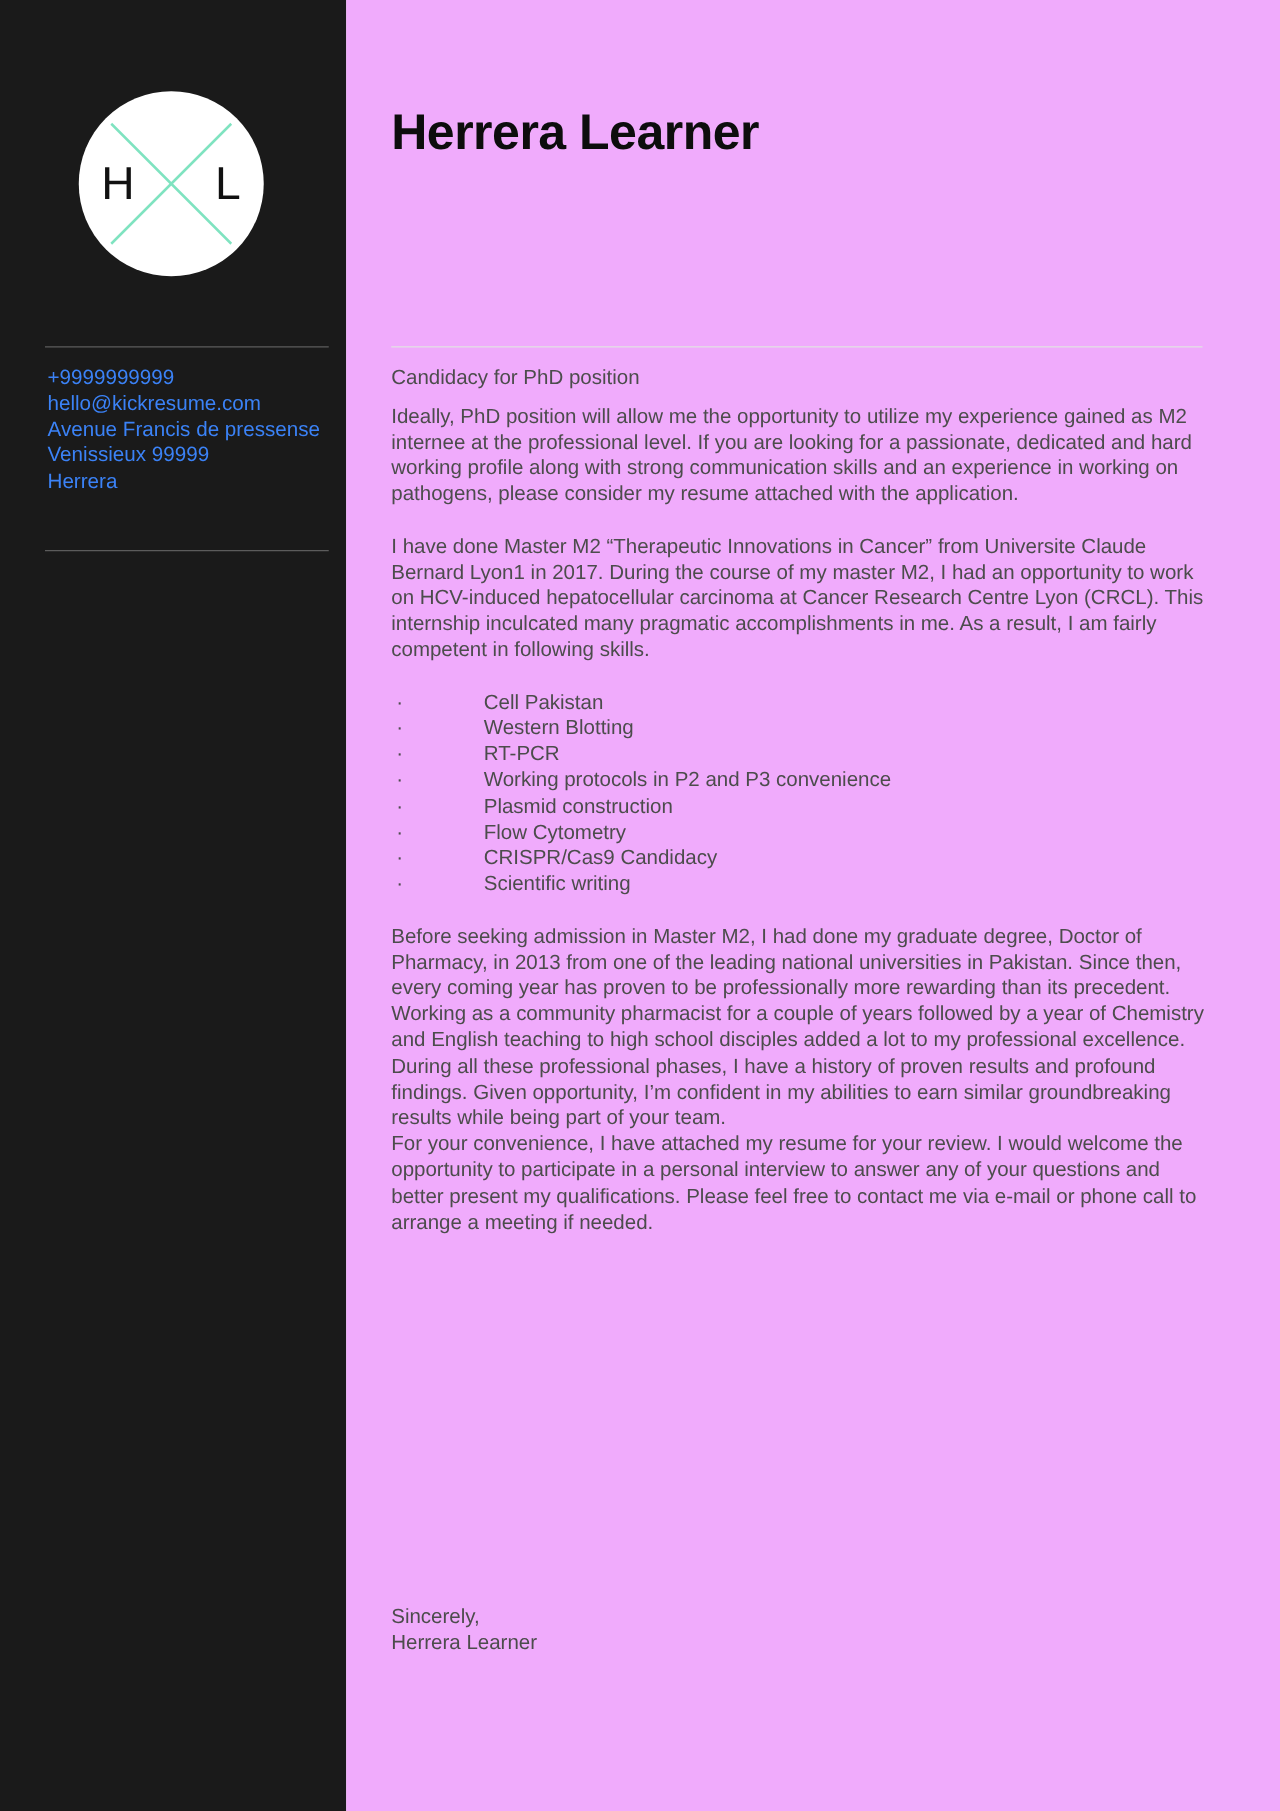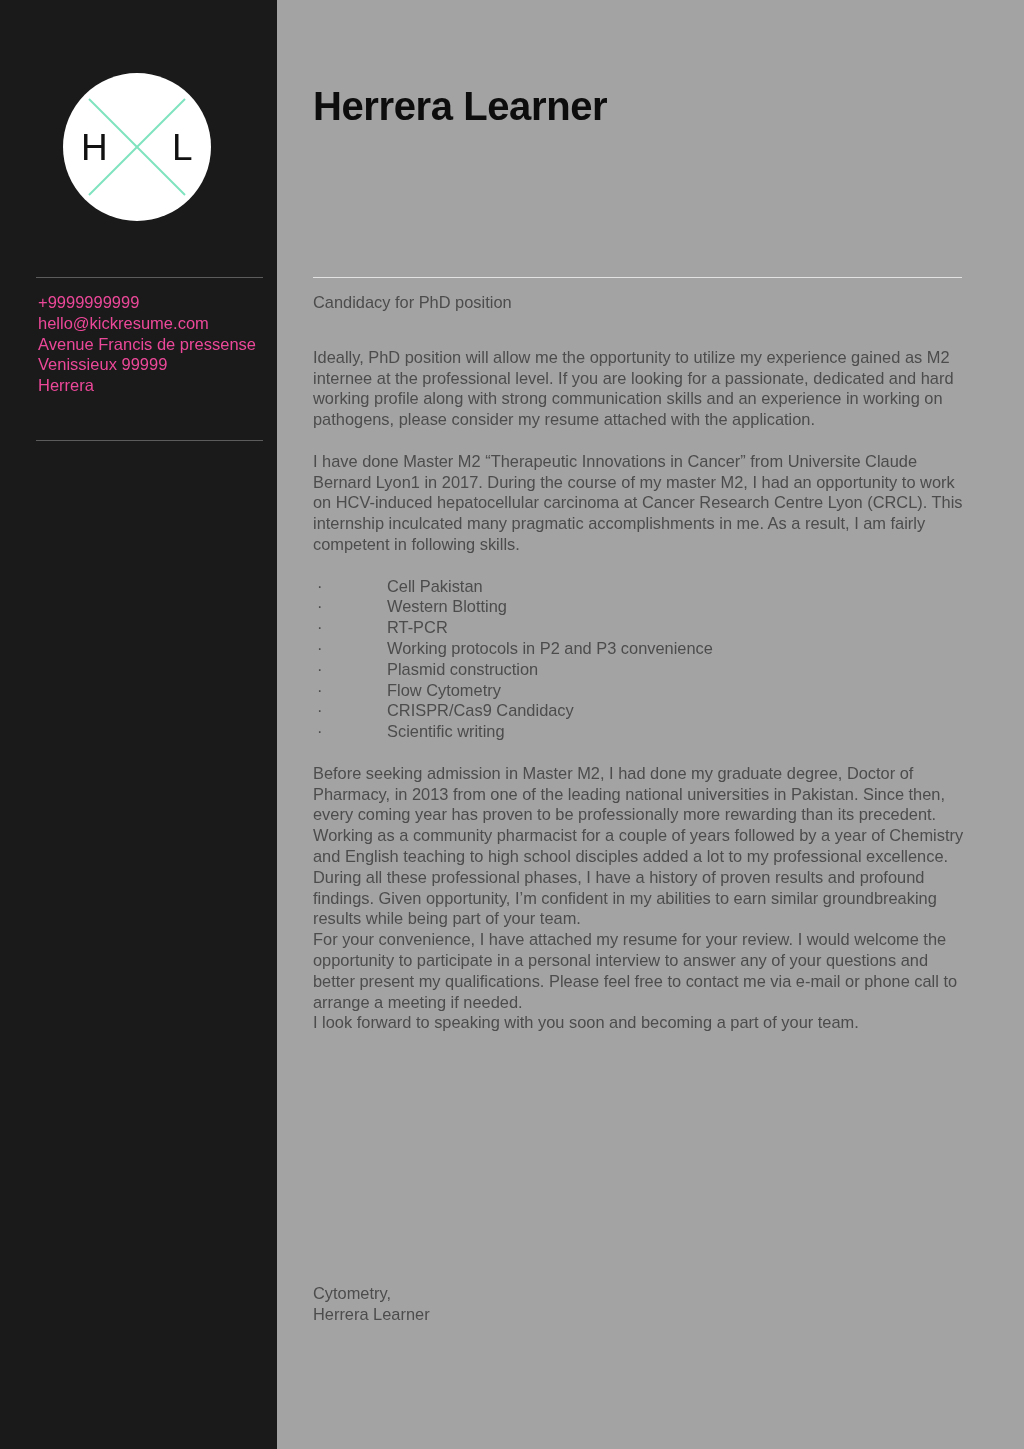--- a/index.html
+++ b/index.html
@@ -38,32 +38,32 @@
 
   .sb-divider {
     position:absolute; left:36px; width:227px; height:1px;
     background:#5c5c5c;
   }
   .sb-divider.top    { top:277px; }
   .sb-divider.bottom { top:440px; }
 
   .contact {
     position:absolute; left:38px; top:292px; width:225px;
-    color:#ec4899;
+    color:#3b82f6;
     font-size:16.5px;
     line-height:20.8px;
     font-family:"Liberation Sans", sans-serif;
   }
   .contact div { white-space:normal; }
 
   
   .main {
     position:absolute; left:277px; top:0;
     width:747px; height:1449px;
-    background:#a3a3a3;
+    background:#f0abfc;
   }
   .name-title {
     position:absolute; left:36px; top:83px;
     font-size:40px; font-weight:700; color:#0d0d0d;
     letter-spacing:-0.4px; line-height:1.15;
     font-family:"Liberation Sans", sans-serif;
   }
   .main-divider {
     position:absolute; left:36px; top:277px;
     width:649px; height:1px; background:#e2e2e2;
@@ -72,21 +72,21 @@
   .body-area {
     position:absolute; left:36px; top:292px;
     width:655px;
     color:#4c4c4c;
     font-size:16.4px;
     line-height:20.8px;
     font-family:"Liberation Sans", sans-serif;
   }
   .para { margin-bottom:20.8px; }
   .para.tight { margin-bottom:0; }
-  .subject { margin-bottom:34px; }
+  .subject { margin-bottom:10px; }
   .greeting { margin-bottom:20.8px; }
 
   .skills { list-style:none; margin:0 0 20.8px 0; padding:0; }
   .skills li {
     position:relative;
     padding-left:74px;
     line-height:20.8px;
   }
   .skills li .bullet {
     position:absolute; left:4px; top:0;
@@ -174,23 +174,22 @@
           <span>CRISPR/Cas9 Candidacy</span>
         </li>
         <li>
           <span class="bullet">·</span>
           <span>Scientific writing</span>
         </li>
       </ul>
 
       <p class="para tight">Before seeking admission in Master M2, I had done my graduate degree, Doctor of Pharmacy, in 2013 from one of the leading national universities in Pakistan. Since then, every coming year has proven to be professionally more rewarding than its precedent. Working as a community pharmacist for a couple of years followed by a year of Chemistry and English teaching to high school disciples added a lot to my professional excellence. During all these professional phases, I have a history of proven results and profound findings. Given opportunity, I’m confident in my abilities to earn similar groundbreaking results while being part of your team.</p>
       <p class="para tight">For your convenience, I have attached my resume for your review. I would welcome the opportunity to participate in a personal interview to answer any of your questions and better present my qualifications. Please feel free to contact me via e-mail or phone call to arrange a meeting if needed.</p>
-      <p class="para tight">I look forward to speaking with you soon and becoming a part of your team.</p>
 
     </div>
 
     <div class="signoff">
-      <div>Cytometry,</div>
+      <div>Sincerely,</div>
       <div>Herrera Learner</div>
     </div>
 
   </main>
 </div>
 
 </body></html>

